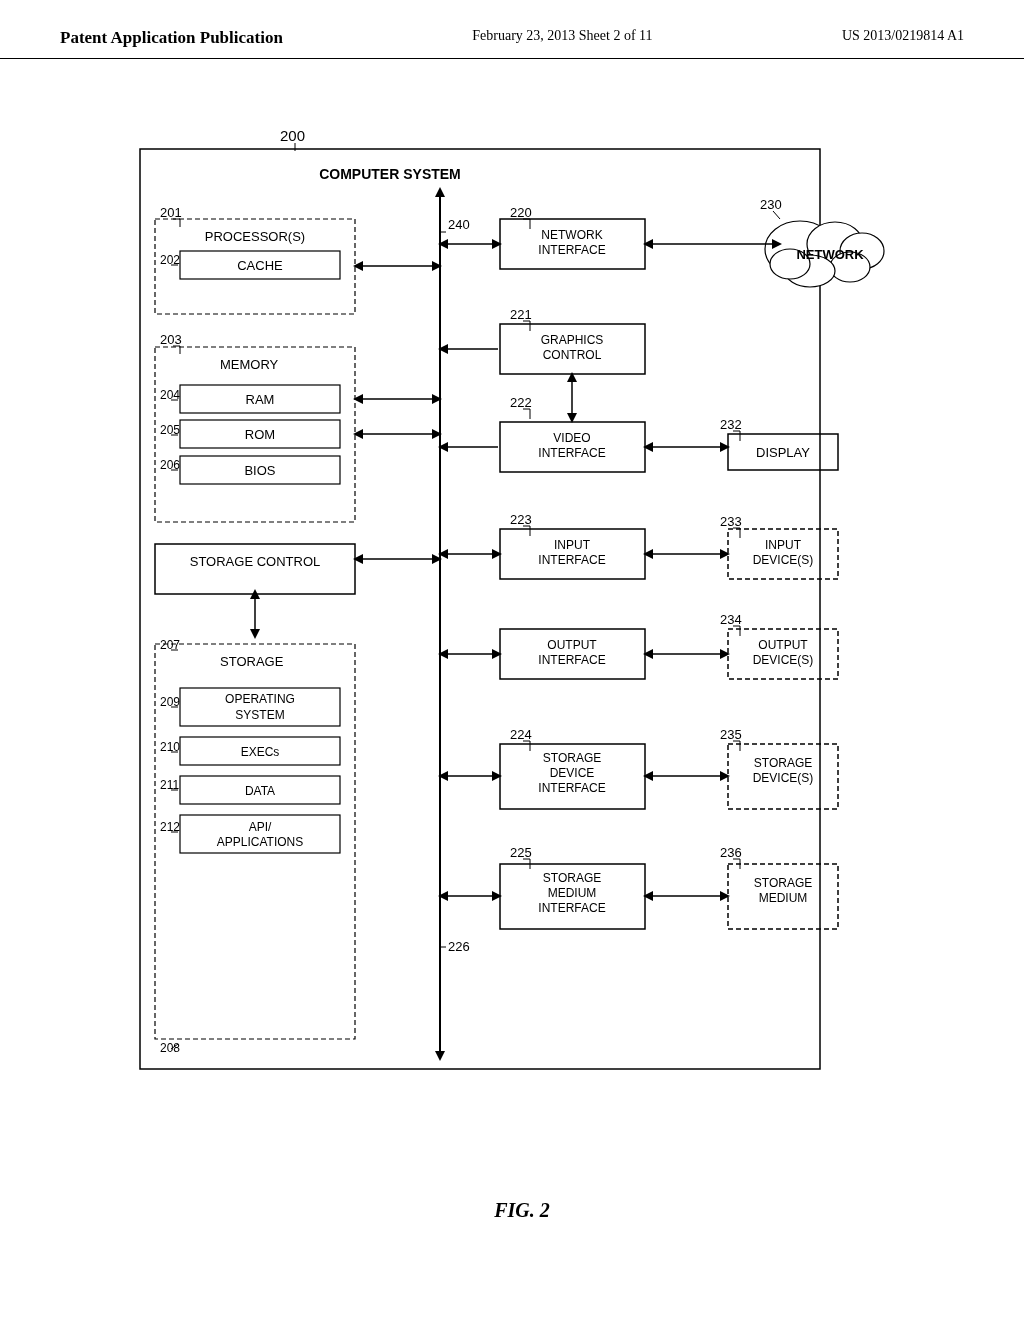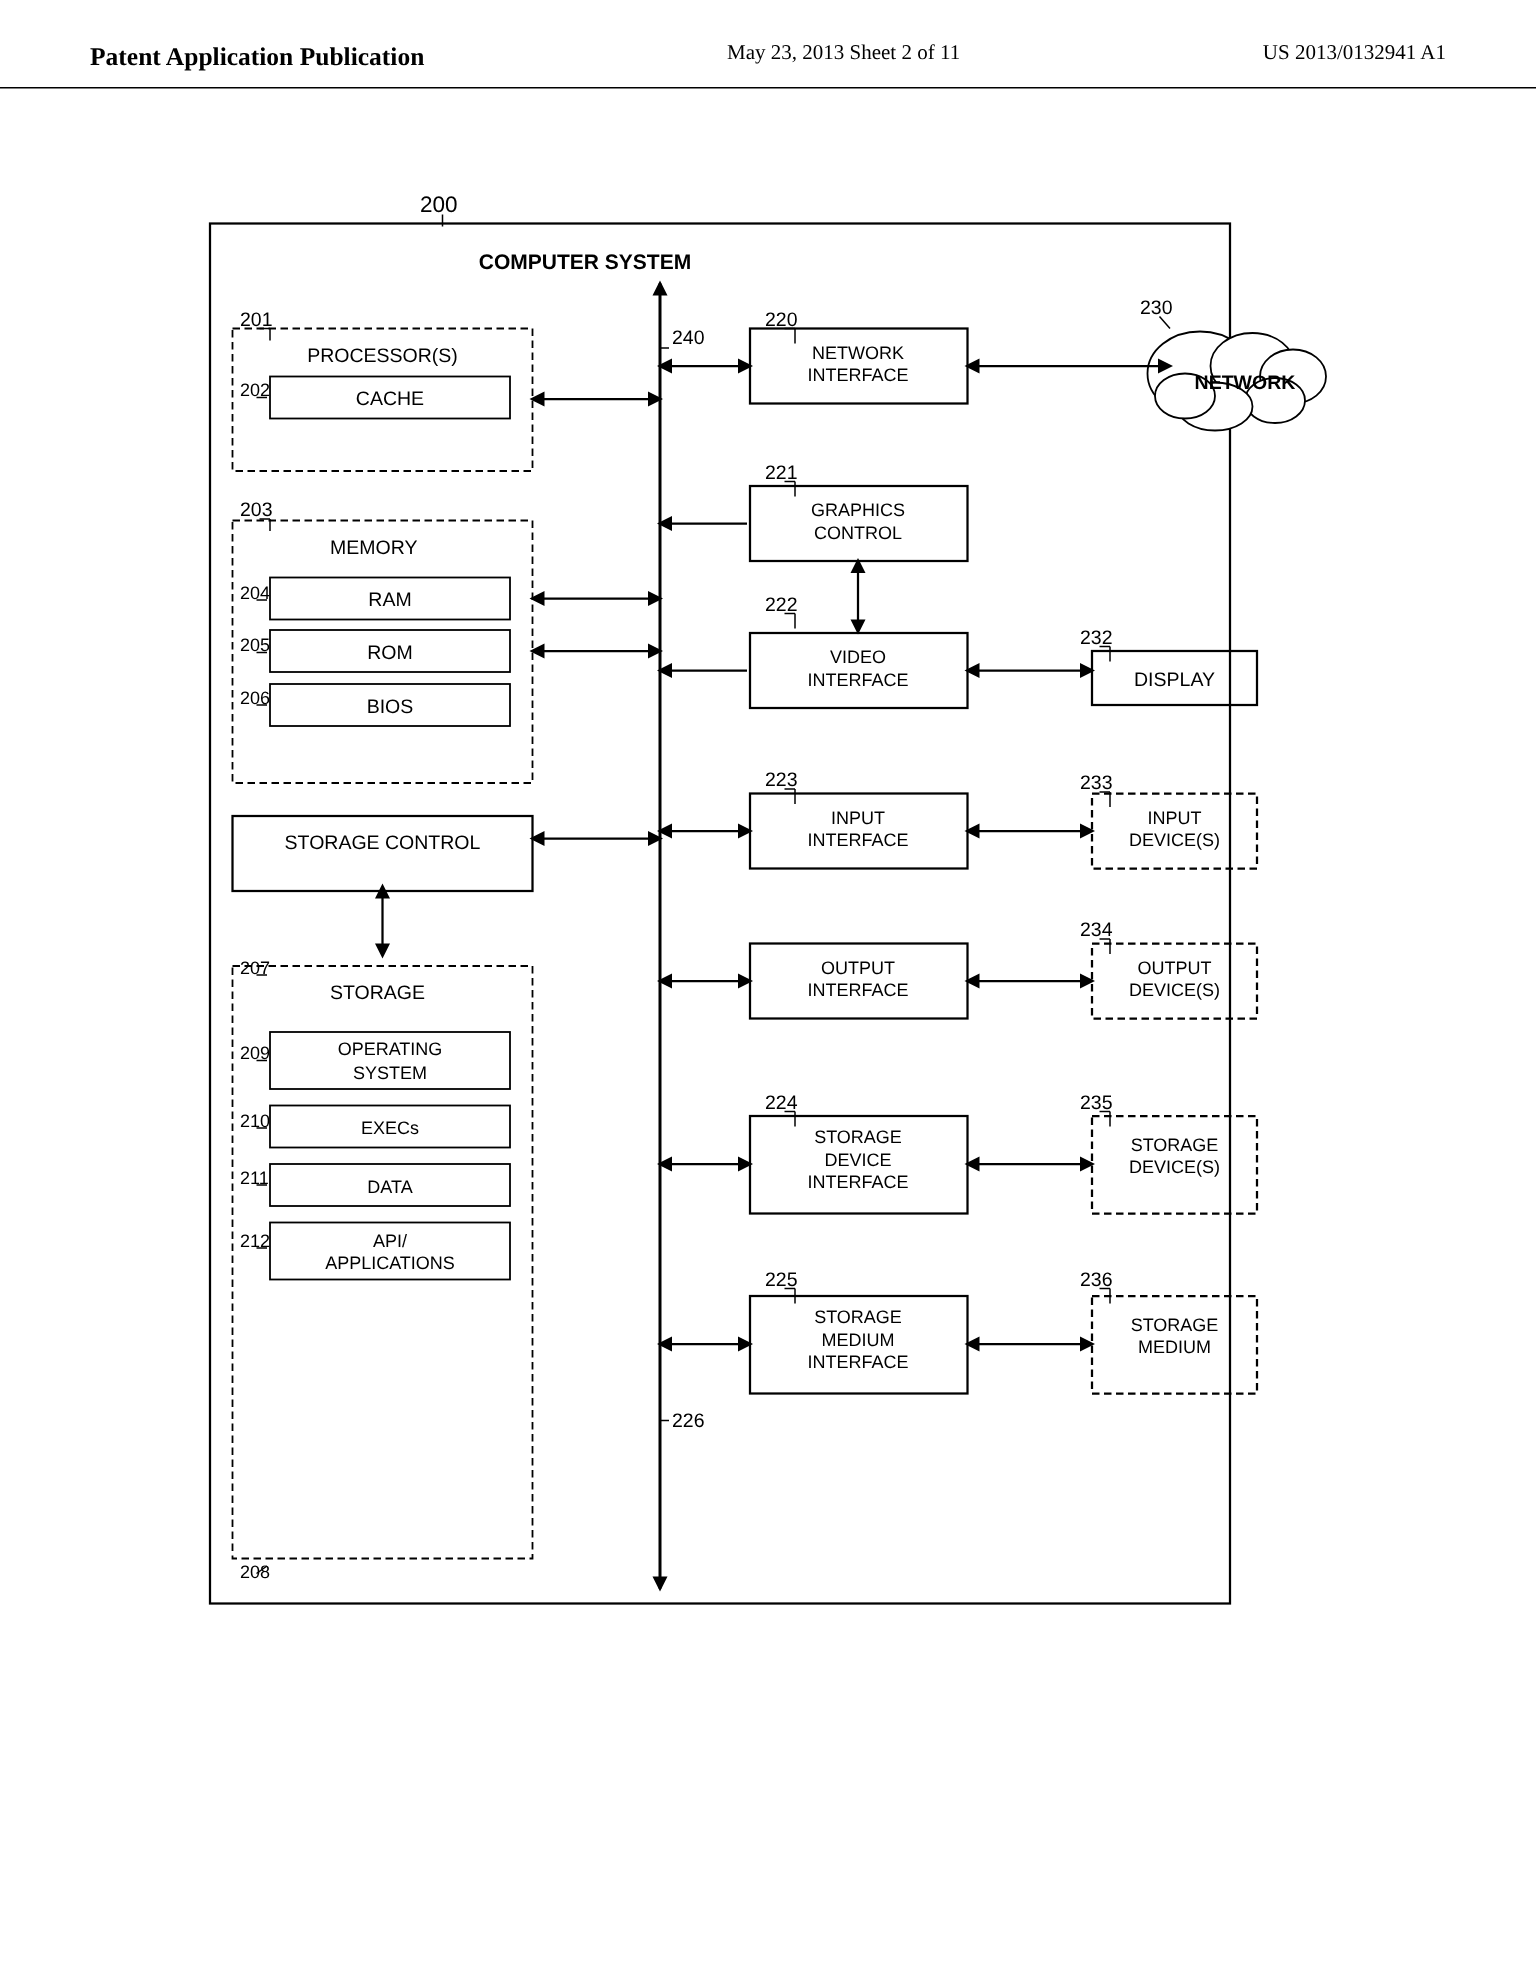--- a/index.html
+++ b/index.html
@@ -51,22 +51,22 @@
       font-style: italic;
       font-weight: bold;
       margin-top: 10px;
     }
   </style>
 </head>
 <body>
 
 <div class="page-header">
   <span class="header-left">Patent Application Publication</span>
-  <span class="header-center">May 23, 2013   Sheet 2 of 11</span>
-  <span class="header-right">US 2013/0132941 A1</span>
+  <span class="header-center">February 23, 2013   Sheet 2 of 11</span>
+  <span class="header-right">US 2013/0219814 A1</span>
 </div>
 
 <div class="diagram-area">
   <svg width="900" height="1100" viewBox="0 0 900 1100" xmlns="http://www.w3.org/2000/svg">
 
     <rect x="60" y="60" width="680" height="920" fill="none" stroke="#000" stroke-width="1.5"></rect>
 
     <text x="200" y="52" font-size="15" font-family="Arial, sans-serif">200</text>
     <line x1="215" y1="54" x2="215" y2="62" stroke="#000" stroke-width="1"></line>
 
@@ -325,13 +325,14 @@
 
     <line x1="277" y1="310" x2="358" y2="310" stroke="#000" stroke-width="1.5"></line>
     <polygon points="283,305 273,310 283,315" fill="#000"></polygon>
     <polygon points="352,305 362,310 352,315" fill="#000"></polygon>
 
     <line x1="277" y1="345" x2="358" y2="345" stroke="#000" stroke-width="1.5"></line>
     <polygon points="283,340 273,345 283,350" fill="#000"></polygon>
     <polygon points="352,340 362,345 352,350" fill="#000"></polygon>
 
   </svg>
+  <p class="fig-caption">FIG. 2</p>
 </div>
 
 </body></html>

